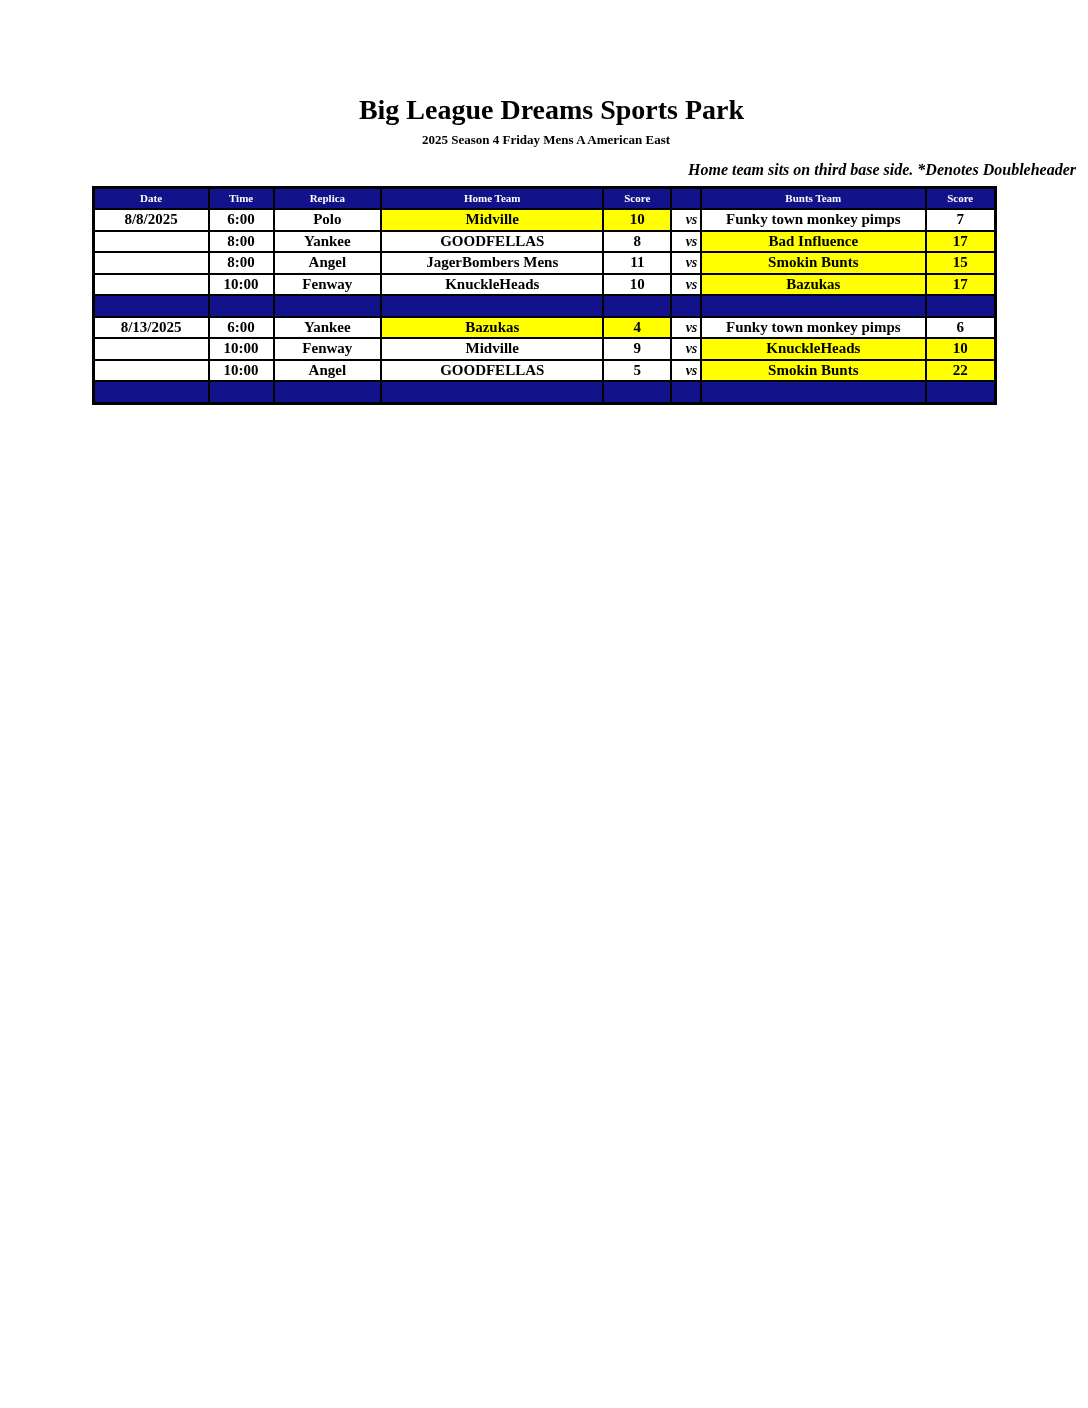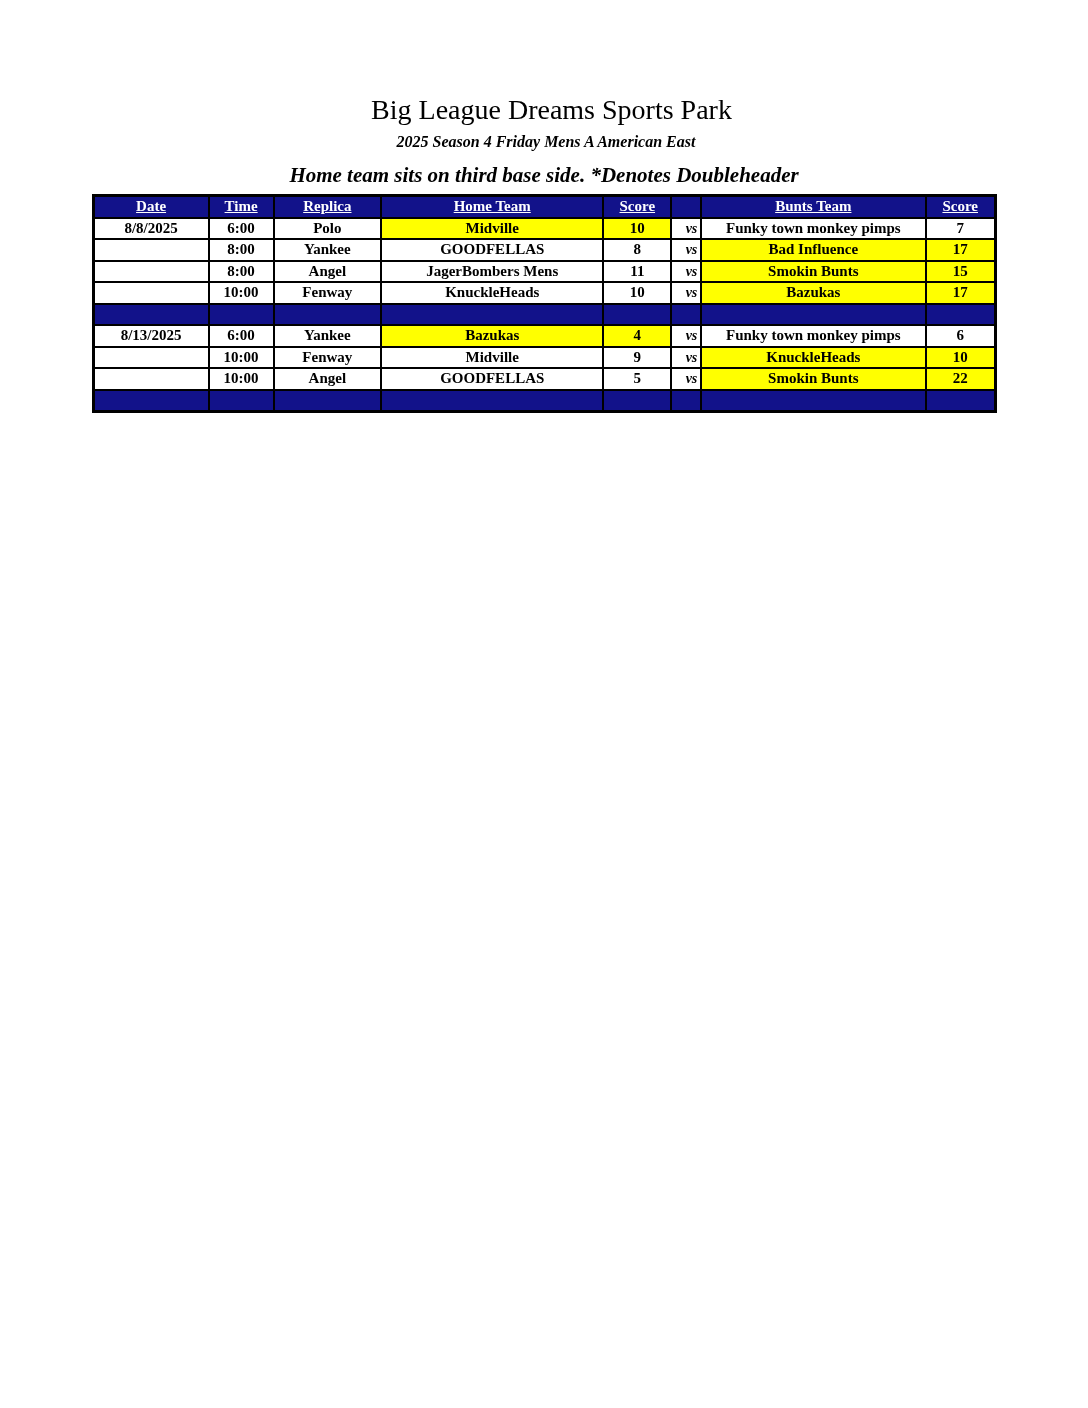--- a/index.html
+++ b/index.html
@@ -11,27 +11,27 @@
   html,body{margin:0;padding:0;}
   body{
     width:1088px;height:1408px;
     background:#ffffff;
     font-family:"Liberation Serif","DejaVu Serif",serif;
     color:var(--body-text);
   }
   .page{width:1088px;height:1408px;position:relative;}
   .page-header{text-align:center;padding-top:95px;}
   .page-title{
-    font-size:28px;font-weight:normal;margin:0 0 7px 0;line-height:1.1;padding-left:15px;
+    font-size:28px;font-weight:bold;margin:0 0 7px 0;line-height:1.1;padding-left:15px;
   }
   .page-subtitle{
-    font-size:16px;font-weight:bold;margin:0 0 14px 4px;line-height:1.1;font-style:italic;
+    font-size:13px;font-weight:bold;margin:0 0 14px 4px;line-height:1.1;
   }
   .page-note{
-    font-size:21px;font-weight:bold;font-style:italic;margin:0 0 7px 0;line-height:1.1;
+    font-size:16px;font-weight:bold;font-style:italic;margin:0 12px 7px 0;line-height:1.1;text-align:right;
   }
   table.schedule{
     margin:0 auto;
     width:905px;
     table-layout:fixed;
     border-collapse:collapse;
     border:3px solid #000;
   }
   .schedule th,.schedule td{
     border:2px solid #000;
@@ -41,22 +41,21 @@
     vertical-align:middle;
     font-weight:bold;
     font-size:15px;
     line-height:19.5px;
     overflow:hidden;
     white-space:nowrap;
   }
   .schedule thead th{
     background:var(--navy);
     color:var(--header-text);
-    font-size:15px;
-    text-decoration:underline;
+    font-size:11px;
   }
   .schedule td.vs{
     font-style:italic;
     font-size:14px;
     padding-left:11px;
   }
   .schedule tr.separator td{
     background:var(--navy);
   }
   .schedule td.win{

